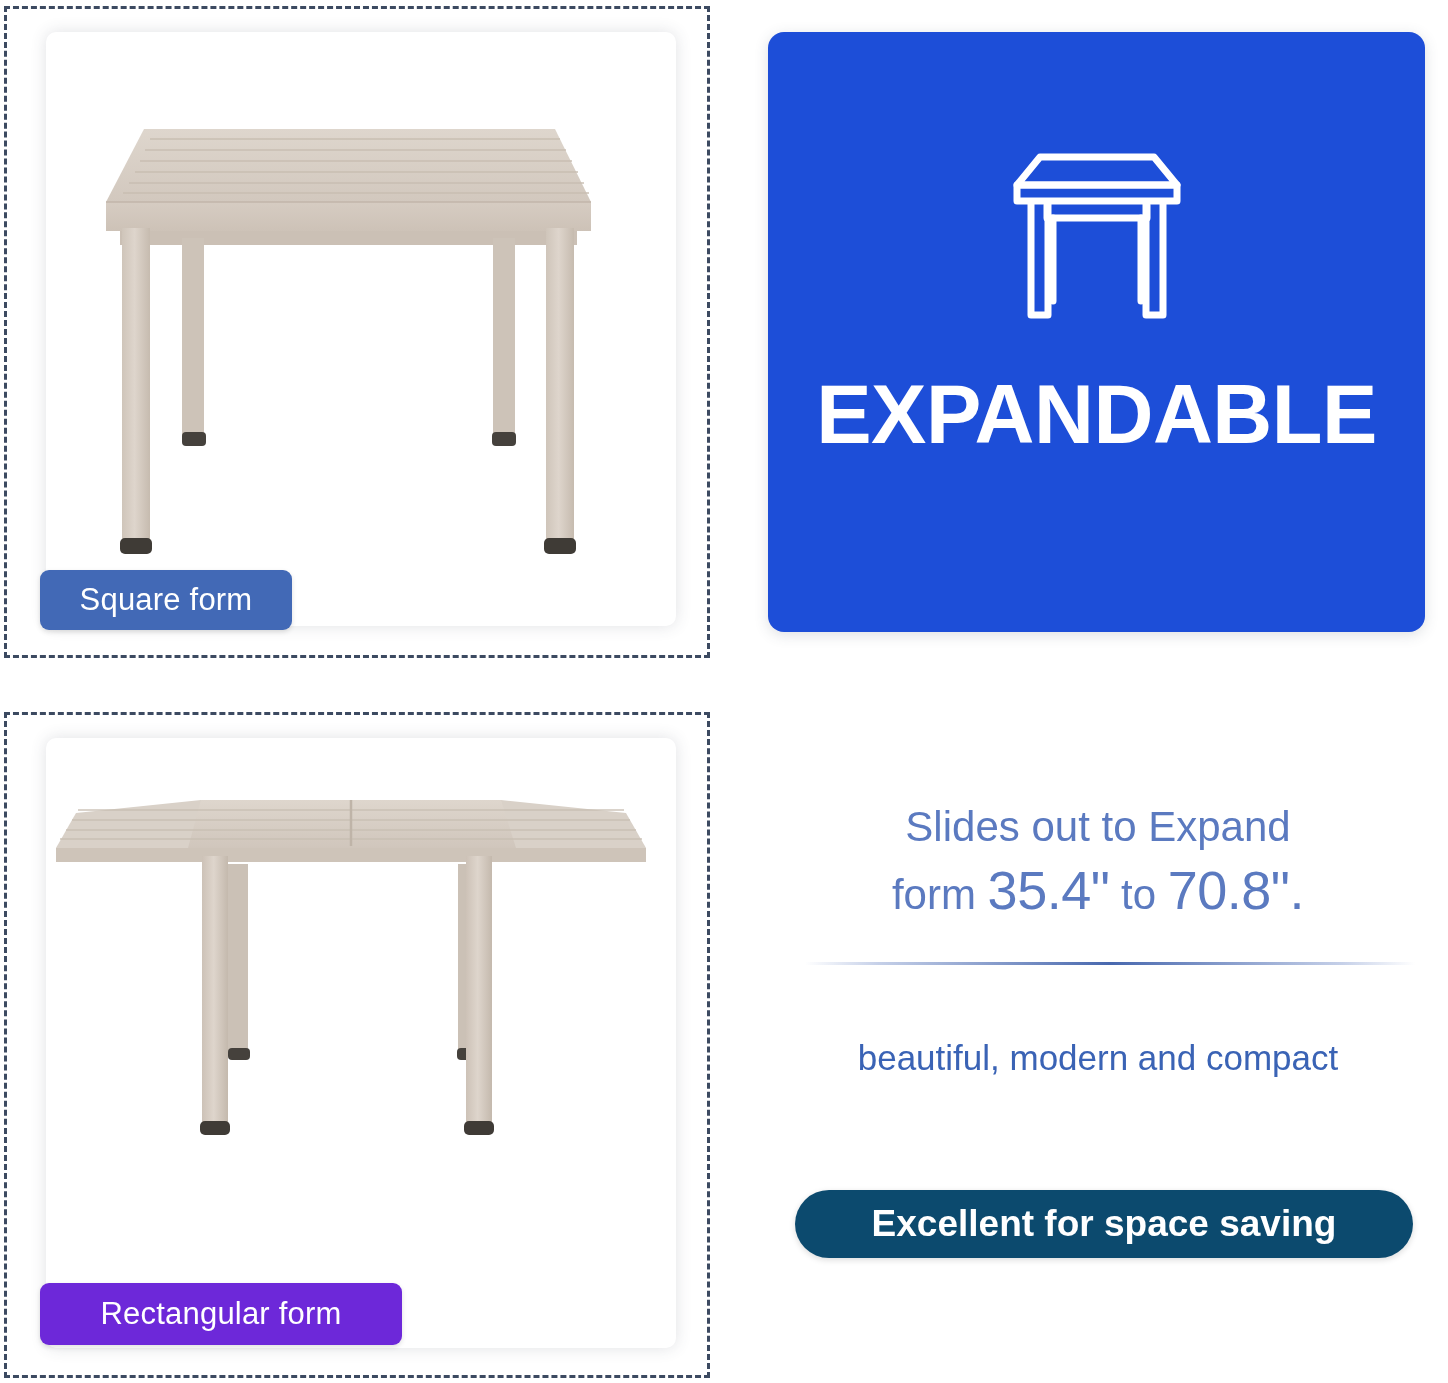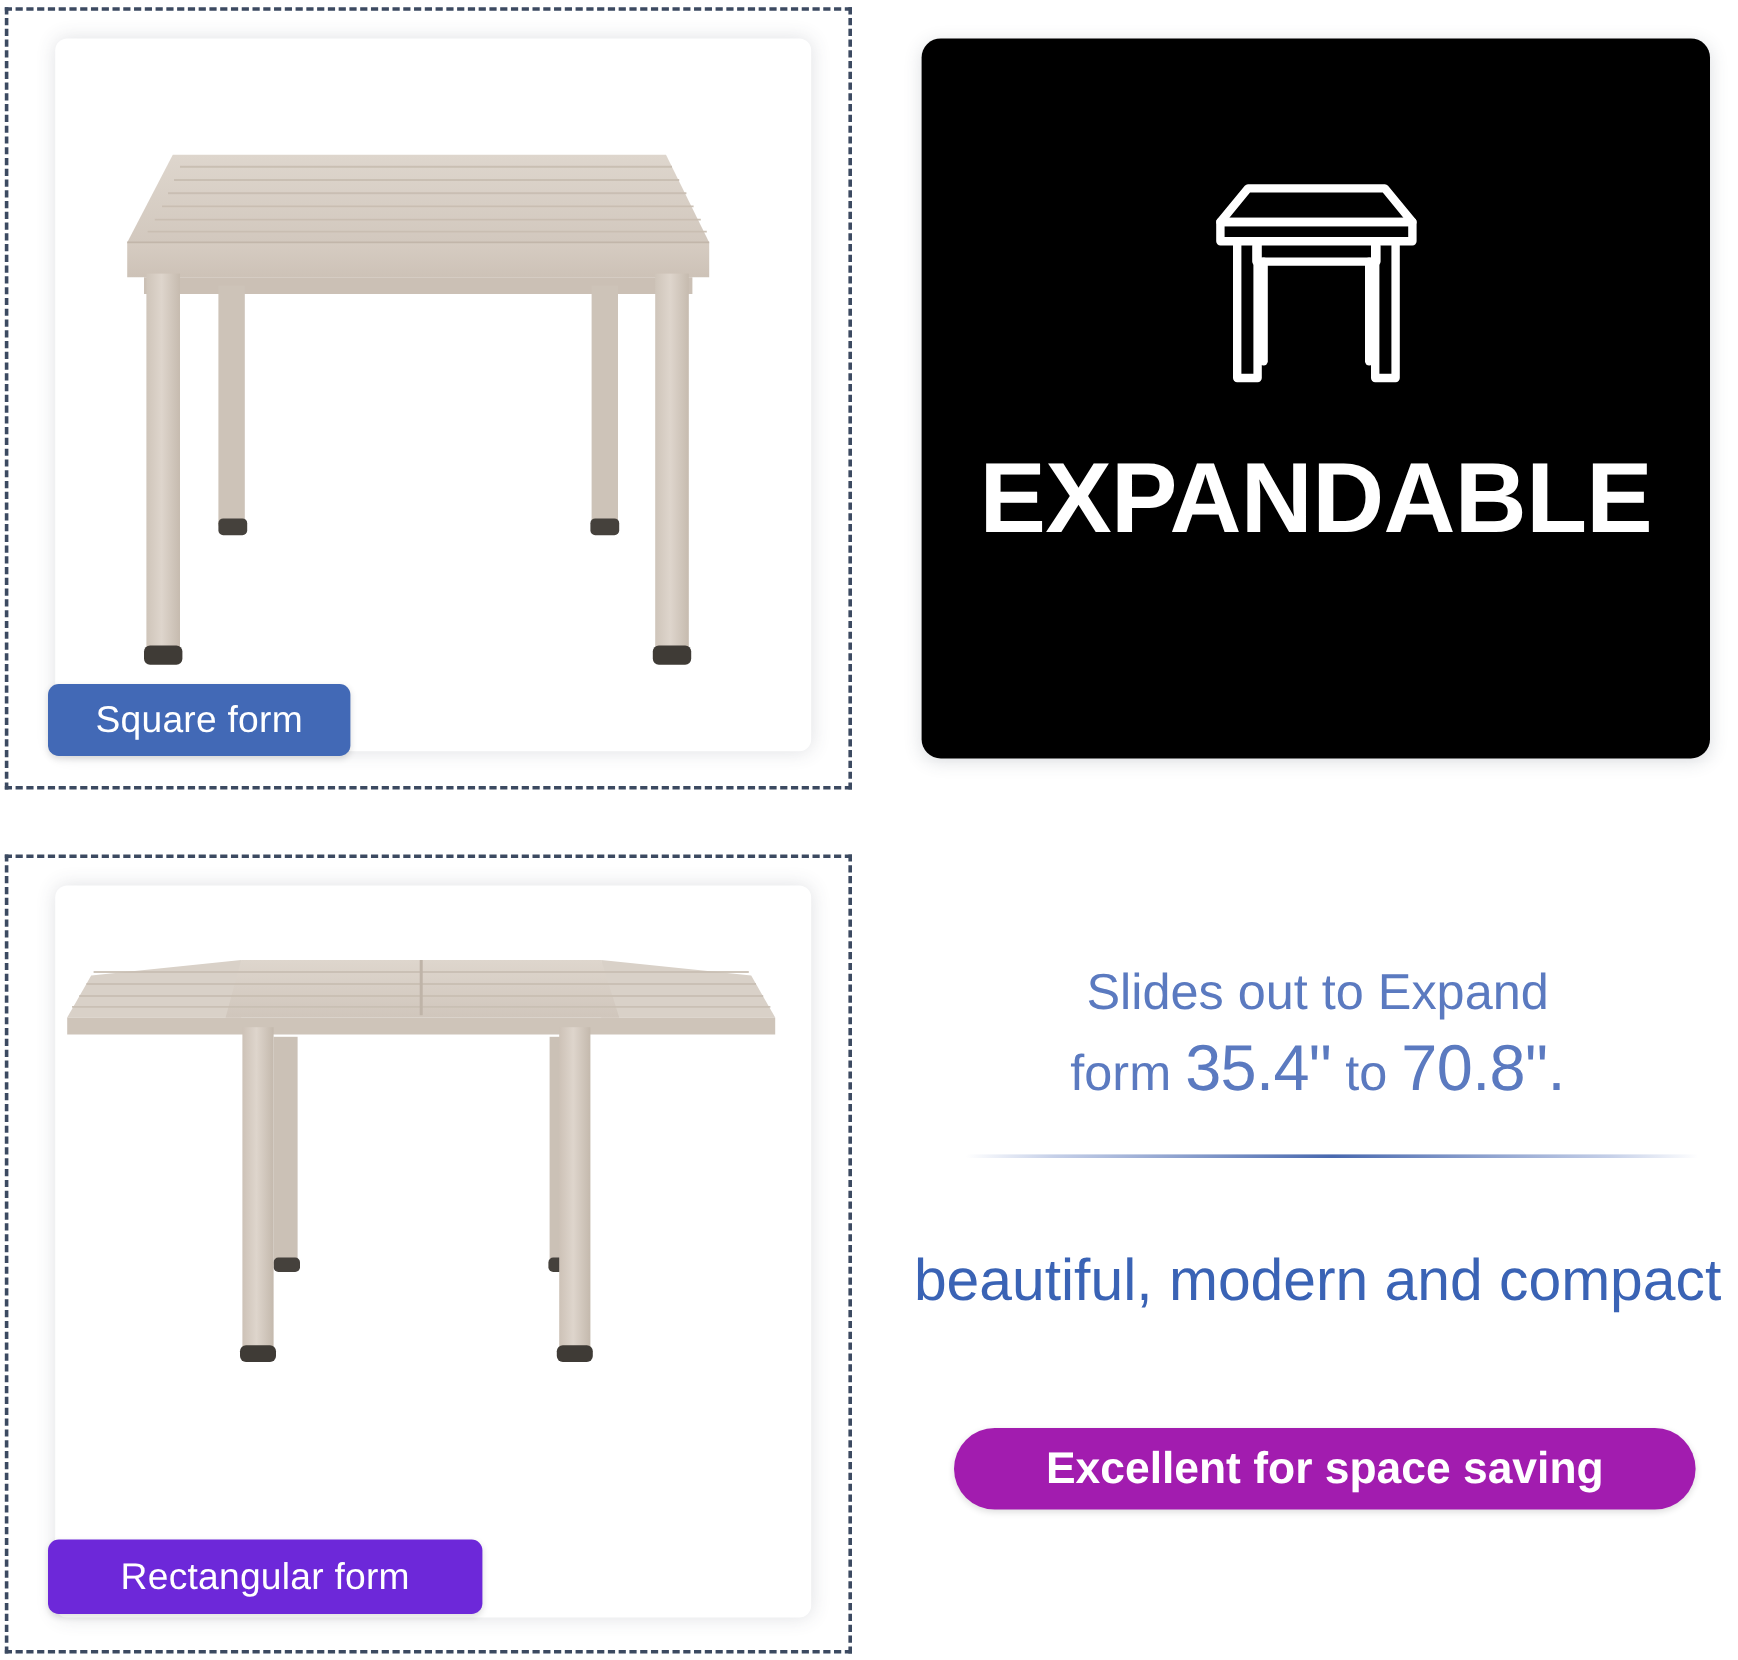--- a/index.html
+++ b/index.html
@@ -70,21 +70,21 @@
     left: 40px; top: 1283px;
     width: 362px; height: 62px;
     background: #6d28d9;
   }
 
   
   #hero-panel {
     position: absolute;
     left: 768px; top: 32px;
     width: 657px; height: 600px;
-    background: #000000;
+    background: #1d4ed8;
     border-radius: 16px;
     box-shadow: 0 3px 14px rgba(60,70,90,0.17);
     display: flex;
     flex-direction: column;
     align-items: center;
     box-sizing: border-box;
     padding-top: 94px;
   }
   #hero-icon { width: 186px; height: 196px; display:block; }
   #hero-title {
@@ -126,30 +126,30 @@
       rgba(90,120,190,0.35) 88%,
       rgba(90,120,190,0) 100%);
   }
 
   #tagline {
     position: absolute;
     left: 760px; top: 1035px;
     width: 676px;
     text-align: center;
     color: #3a63b5;
-    font-size: 49px;
+    font-size: 35px;
     font-weight: 400;
     line-height: 1.32;
   }
 
   #space-saving-button {
     position: absolute;
     left: 795px; top: 1190px;
     width: 618px; height: 68px;
-    background: #a21caf;
+    background: #0c4a6e;
     border-radius: 34px;
     display: flex;
     align-items: center;
     justify-content: center;
     color: #ffffff;
     font-size: 37px;
     font-weight: bold;
     white-space: nowrap;
     box-shadow: 0 2px 6px rgba(0,0,0,0.14);
   }

